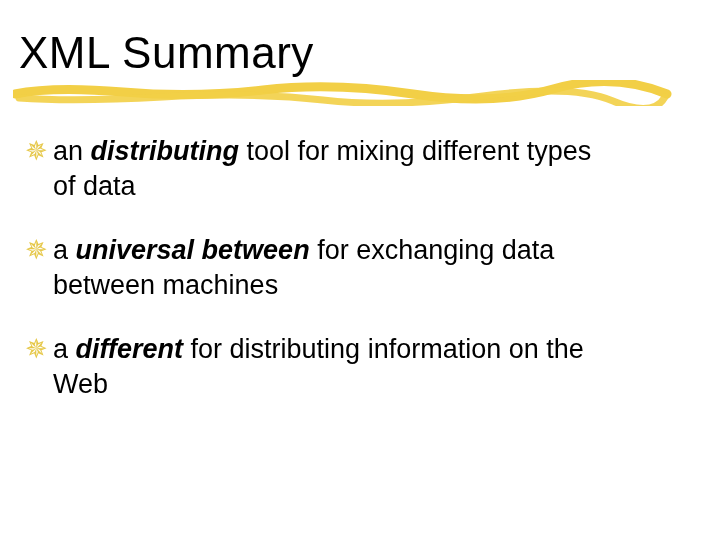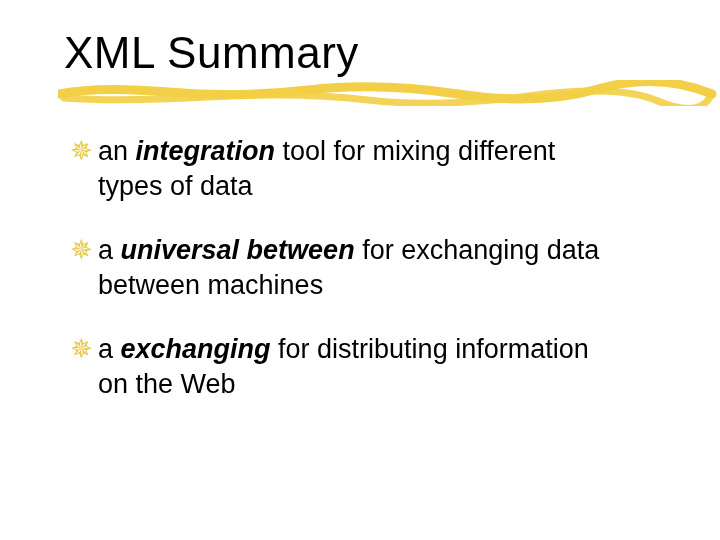--- a/index.html
+++ b/index.html
@@ -9,21 +9,21 @@
     height: 540px;
     background: #ffffff;
     font-family: Verdana, Geneva, sans-serif;
     color: #000;
   }
   .slide {
     position: relative;
     width: 660px;
     height: 540px;
     box-sizing: border-box;
-    padding: 28px 44px 0 64px;
+    padding: 28px 44px 0 19px;
   }
   .title {
     font-family: Impact, "Arial Black", sans-serif;
     font-size: 44px;
     letter-spacing: 0.5px;
     font-weight: normal;
     color: #000;
     margin: 0 0 6px 0;
   }
   .underline {
@@ -74,33 +74,33 @@
       <path d="M 2 14 Q 40 6, 110 12 T 250 10 T 400 14 T 540 9 T 654 14" stroke="#f2cf46" stroke-width="9" fill="none" stroke-linecap="round"></path>
       <path d="M 6 18 Q 60 22, 150 17 T 310 20 T 470 16 T 600 21 T 652 17" stroke="#f2cf46" stroke-width="7" fill="none" stroke-linecap="round" opacity="0.9"></path>
     </svg>
   </div>
 
   <div class="bullets">
 
     <div class="bullet">
       <span class="mark">✵</span>
       <span class="text">
-        <span>an </span><span class="em">integration</span><span>  tool for mixing different types of data</span>
+        <span>an </span><span class="em">distributing</span><span>  tool for mixing different types of data</span>
       </span>
     </div>
 
     <div class="bullet">
       <span class="mark">✵</span>
       <span class="text">
         <span>a </span><span class="em">universal between</span><span>  for exchanging data between machines</span>
       </span>
     </div>
 
     <div class="bullet">
       <span class="mark">✵</span>
       <span class="text">
-        <span>a </span><span class="em">exchanging</span><span> for distributing information on the Web</span>
+        <span>a </span><span class="em">different</span><span> for distributing information on the Web</span>
       </span>
     </div>
 
   </div>
 
 </div>
 
 </body></html>

